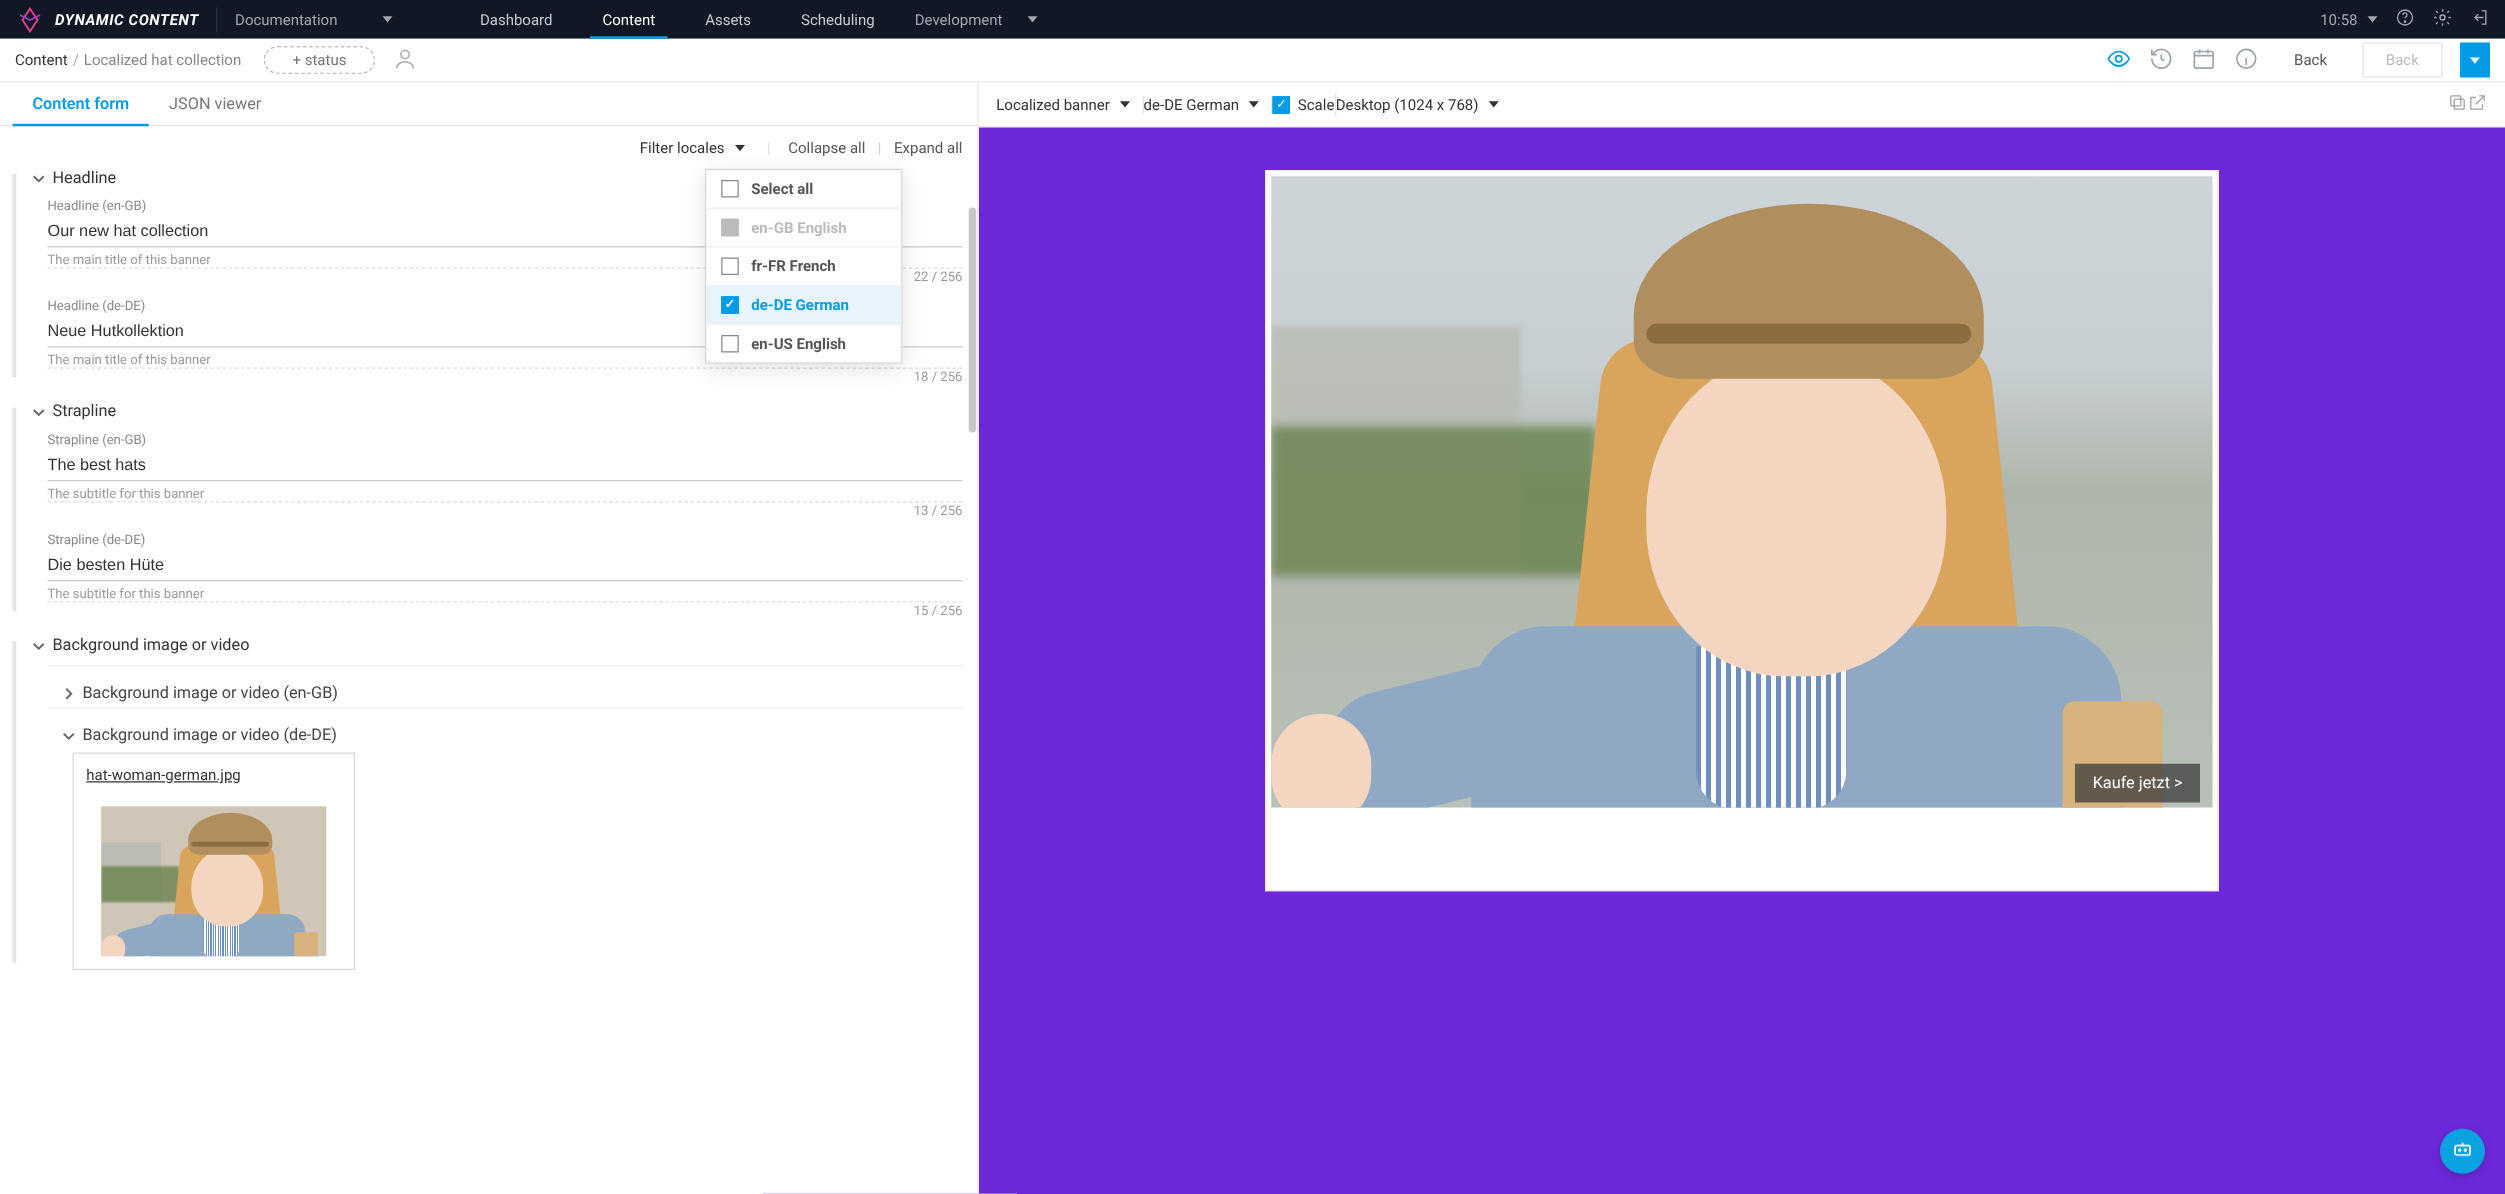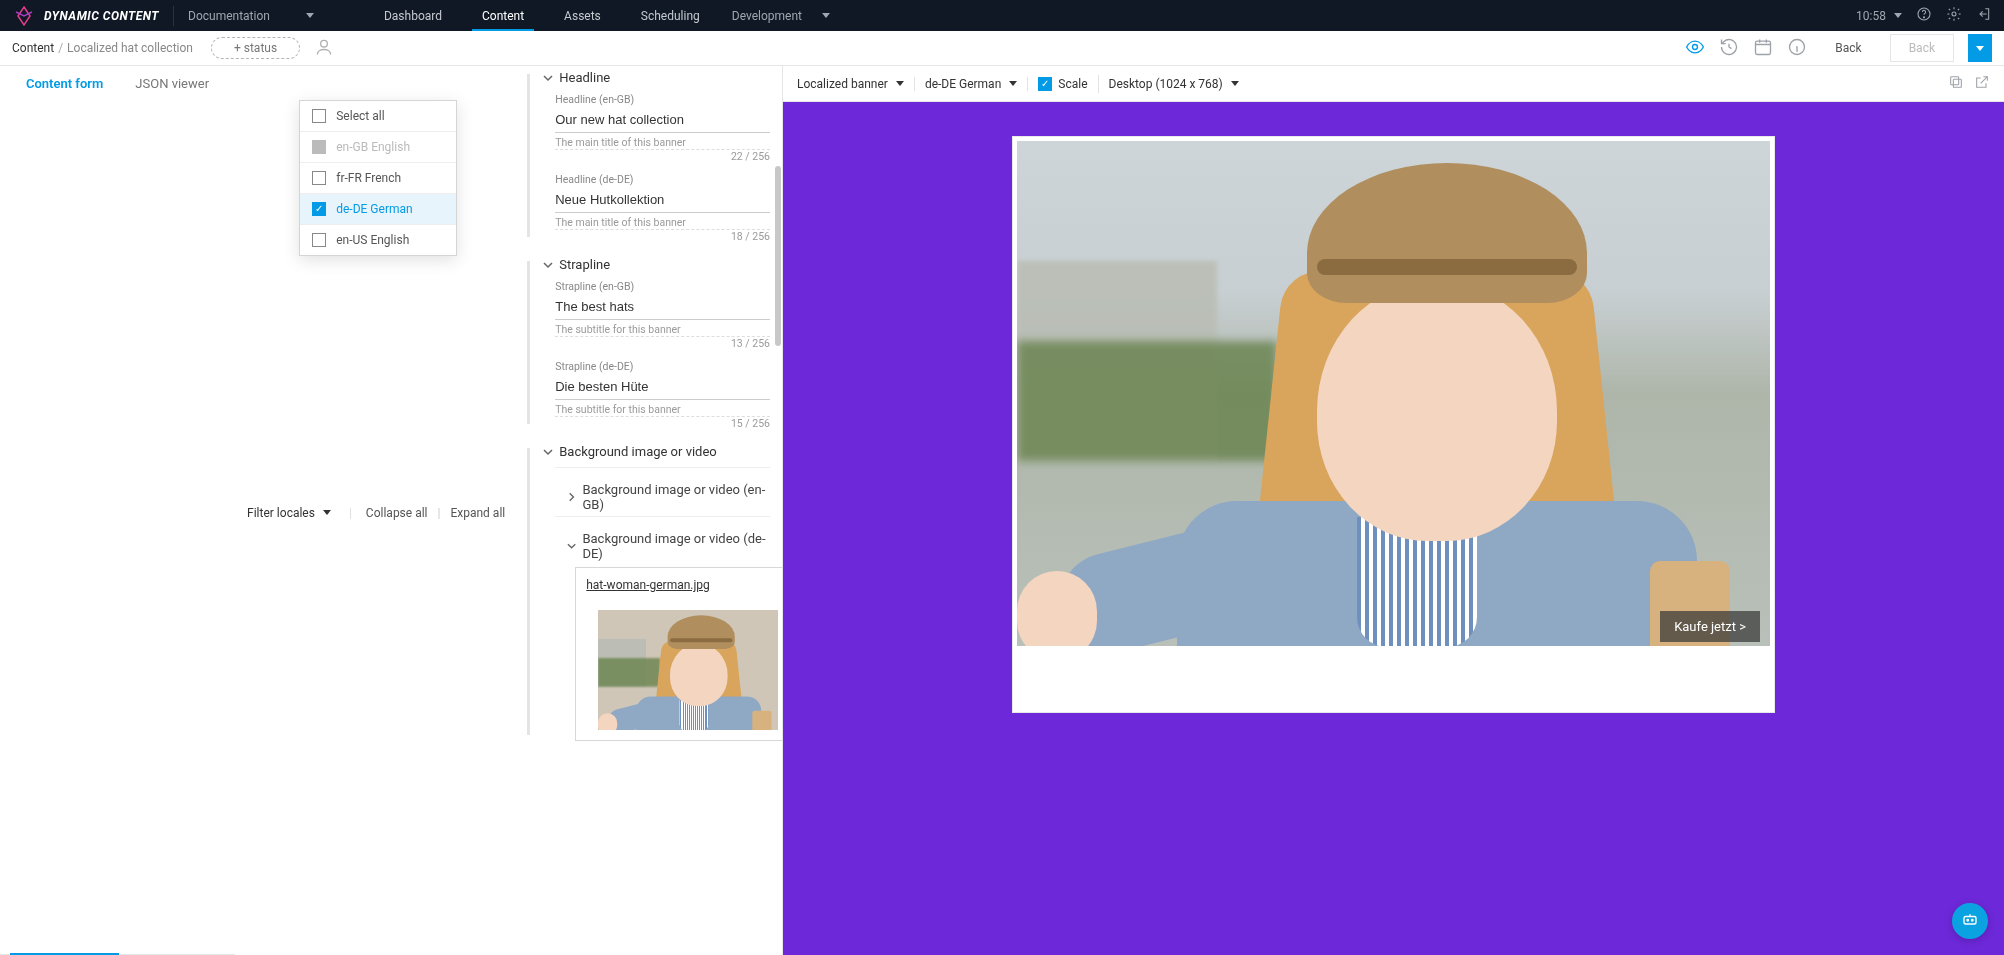--- a/index.html
+++ b/index.html
@@ -31,38 +31,38 @@
 .person-icon { margin-left: 14px; color: #b0b0b0; cursor: pointer; }
 .crumb-spacer { flex: 1; }
 .crumb-right { display: flex; align-items: center; gap: 14px; }
 .crumb-right .ic { color: #9da2a8; cursor: pointer; }
 .btn-back { color: #555; cursor: pointer; padding: 6px 14px; font-size: 12px; }
 .btn-save { background: #fff; color: #bbb; padding: 6px 18px; border: 1px solid #e5e5e5; cursor: default; font-size: 12px; }
 .btn-save-caret { background: #039be5; color: #fff; padding: 7px 8px; cursor: pointer; }
 
 
 .split { display: flex; height: calc(100vh - 66px); }
-.left { width: 783px; border-right: 1px solid #e6e6e6; display: flex; flex-direction: row; position: relative; }
+.left { width: 783px; border-right: 1px solid #e6e6e6; display: flex; flex-direction: column; position: relative; }
 .right { flex: 1; display: flex; flex-direction: column; }
 
 
 .subtab-row { display: flex; padding: 0 10px; border-bottom: 1px solid #e6e6e6; }
 .subtab { padding: 10px 16px 9px; font-size: 13px; color: #777; cursor: pointer; position: relative; }
 .subtab.active { color: #039be5; font-weight: 600; }
 .subtab.active::after { content: ""; position: absolute; left: 0; right: 0; bottom: -1px; height: 2px; background: #039be5; }
 
 
 .filter-row { display: flex; justify-content: flex-end; align-items: center; gap: 10px; padding: 10px 12px 6px; font-size: 12px; color: #555; position: relative; }
 .filter-locales { display: flex; align-items: center; gap: 8px; cursor: pointer; color: #333; }
 .sep-pipe { color: #ccc; }
 .collapse-link, .expand-link { cursor: pointer; color: #555; }
 
 
 .locale-dropdown { position: absolute; top: 34px; right: 60px; width: 158px; background: #fff; border: 1px solid #d5d5d5; box-shadow: 0 4px 16px rgba(0,0,0,0.12); z-index: 20; font-size: 12px; }
-.locale-dd-item { display: flex; align-items: flex-start; gap: 10px; padding: 8px 12px; cursor: pointer; border-bottom: 1px solid #eee; }
+.locale-dd-item { display: flex; align-items: flex-start; gap: 10px; padding: 8px 12px; cursor: pointer; border-bottom: 1px solid #eee; font-weight: bold; }
 .locale-dd-item:last-child { border-bottom: none; }
 .locale-dd-item.disabled { color: #bbb; }
 .locale-dd-item.selected { background: #e8f4fb; color: #039be5; }
 .chk { width: 14px; height: 14px; border: 1.5px solid #888; display: inline-flex; align-items: center; justify-content: center; flex-shrink: 0; }
 .chk.filled { background: #bbb; border-color: #bbb; }
 .chk.checked { background: #039be5; border-color: #039be5; color: #fff; font-size: 10px; line-height: 1; }
 
 
 .form-body { flex: 1; overflow-y: auto; padding: 4px 12px 40px 10px; }
 .section { position: relative; padding-left: 16px; margin-bottom: 14px; }
@@ -75,21 +75,21 @@
 .field-meta { display: flex; justify-content: space-between; font-size: 10.5px; color: #9a9a9a; margin-top: 3px; }
 .counter-line { border-top: 1px dashed #ddd; margin-top: 0; }
 .toggle-row { display: flex; align-items: center; gap: 6px; cursor: pointer; margin: 6px 0 4px 12px; font-size: 13px; color: #444; }
 .inner-section { border-top: 1px solid #eee; padding-top: 8px; margin-left: 12px; }
 
 .asset-card { width: 226px; border: 1px solid #d8d8d8; padding: 10px; margin: 6px 0 0 20px; text-decoration: underline; }
 .asset-name { font-size: 12px; color: #333; margin-bottom: 18px; }
 .asset-thumb { width: 180px; height: 120px; margin: 0 auto; background: #d0c6b8; position: relative; overflow: hidden; }
 
 
-.preview-bar { display: flex; align-items: center; gap: 10px; padding: 8px 14px; border-bottom: 1px solid #e6e6e6; font-size: 12px; color: #333; }
+.preview-bar { display: flex; align-items: center; padding: 8px 14px; border-bottom: 1px solid #e6e6e6; font-size: 12px; color: #333; }
 .pv-select { display: flex; align-items: center; gap: 8px; cursor: pointer; padding-right: 10px; border-right: 1px solid #e3e3e3; }
 .pv-scale { display: flex; align-items: center; gap: 6px; }
 .pv-spacer { flex: 1; }
 .pv-ic { color: #9da2a8; cursor: pointer; }
 
 
 .preview-wrap { flex: 1; background: #6d28d9; padding: 34px 8px; overflow: auto; }
 .preview-canvas { width: 763px; height: 577px; background: #fff; border: 1px solid #e8e8e8; margin: 0 auto; position: relative; padding: 4px; }
 .preview-img { width: 100%; height: 505px; position: relative; overflow: hidden; background: linear-gradient(180deg, #cdd5d9 0%, #c8cfd2 30%, #aeb6aa 50%, #b9c0b9 100%); }
 .cta { position: absolute; right: 14px; bottom: 70px; background: rgba(60,60,60,0.75); color: #fff; padding: 8px 14px; font-size: 13px; cursor: pointer; }

